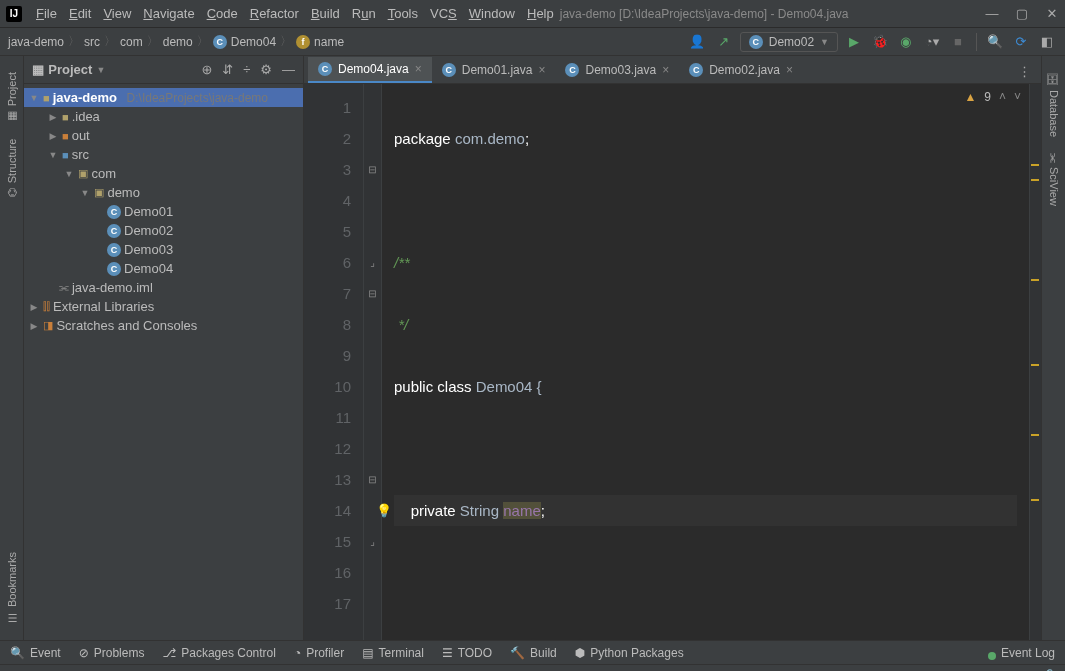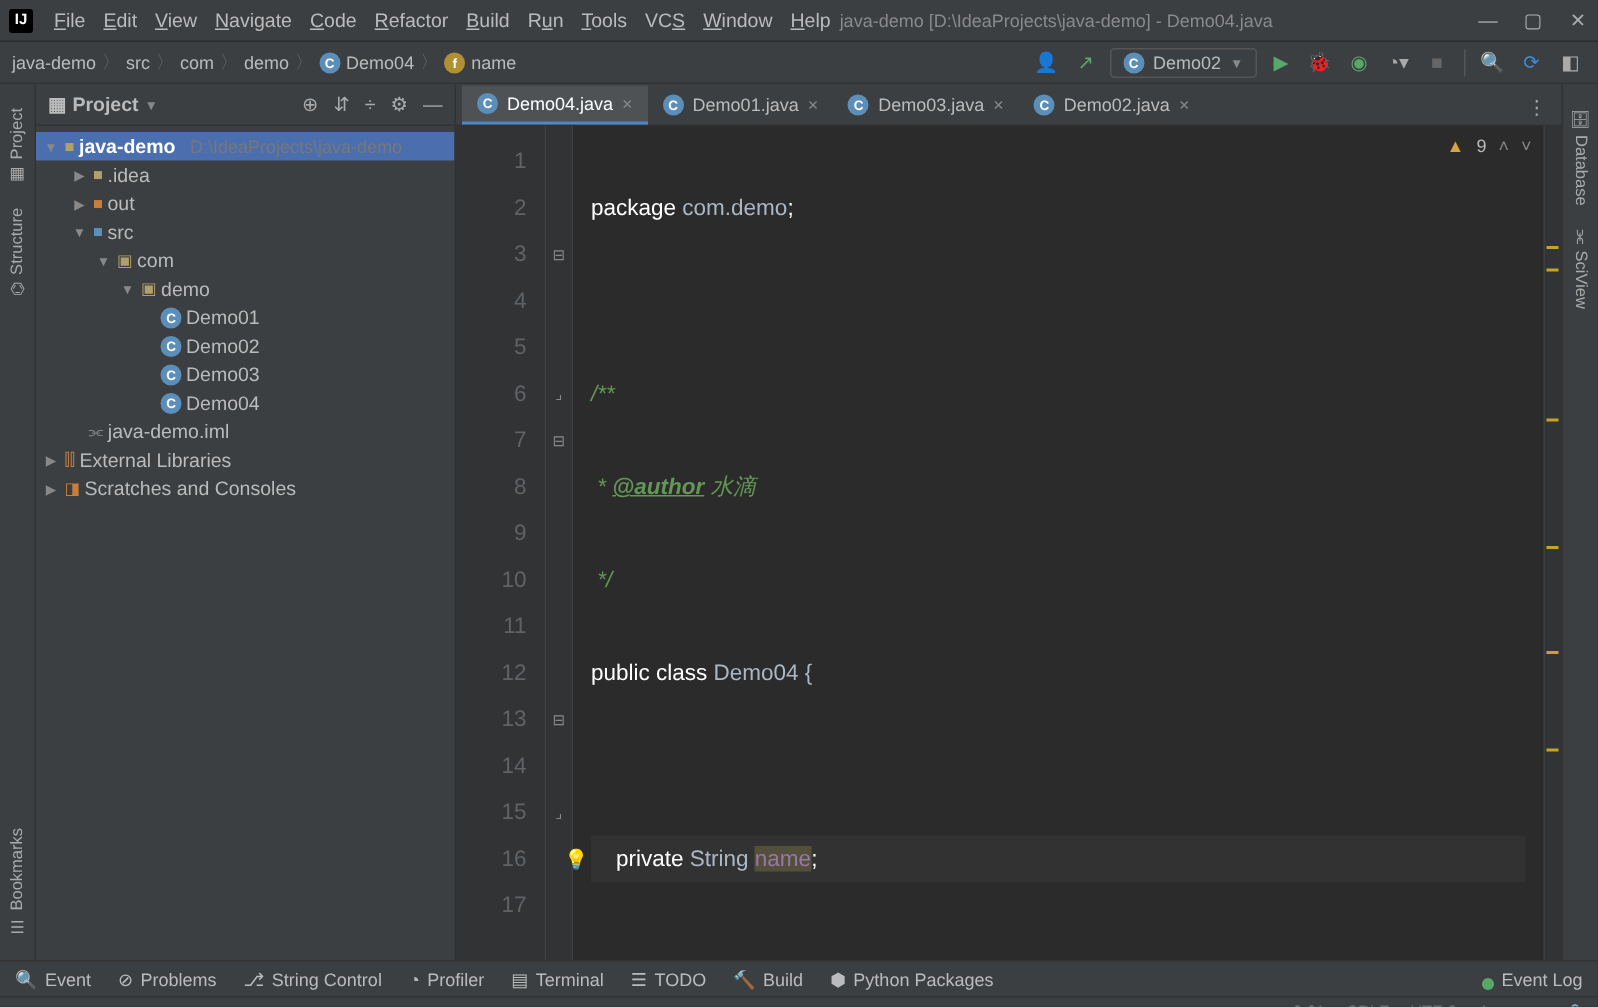--- a/index.html
+++ b/index.html
@@ -289,21 +289,20 @@
           <div></div>
           <div>⌟</div>
           <div></div>
           <div></div>
           <div></div>
       </div>
       <div class="code">
 <div><span class="kw">package</span><span> com.demo</span><span class="kw">;</span></div>
 <div> </div>
 <div><span class="doc">/**</span></div>
-<div><span class="doc"> * </span><span class="doctag">@author</span><span class="doc"> 水滴</span></div>
 <div><span class="doc"> */</span></div>
 <div><span class="kw">public class </span><span class="cls">Demo04</span><span> {</span></div>
 <div> </div>
 <div style="background:#323232;position:relative"><span class="intent-bulb">💡</span><span class="kw">    private </span><span>String </span><span class="warn-hl"><span class="fld">name</span></span><span class="kw">;</span></div>
 
 
 
 
 
 
@@ -330,21 +329,21 @@
 
   <div class="right-gutter">
     <div class="gutter-tab" style="transform:none;writing-mode:vertical-rl">🗄 <span>Database</span></div>
     <div class="gutter-tab" style="transform:none;writing-mode:vertical-rl">⫘ <span>SciView</span></div>
   </div>
 </div>
 
 <div class="bottom-toolbar">
   <div class="btool">🔍 <span>Event</span></div>
   <div class="btool">⊘ <span>Problems</span></div>
-  <div class="btool">⎇ <span>String Control</span></div>
+  <div class="btool">⎇ <span>Packages Control</span></div>
   <div class="btool">◔ <span>Profiler</span></div>
   <div class="btool">▤ <span>Terminal</span></div>
   <div class="btool">☰ <span>TODO</span></div>
   <div class="btool">🔨 <span>Build</span></div>
   <div class="btool">⬢ <span>Python Packages</span></div>
   <div class="btool right">
       <span class="green-dot"></span> 
       <span>Event Log</span>
     </div>
 </div>

